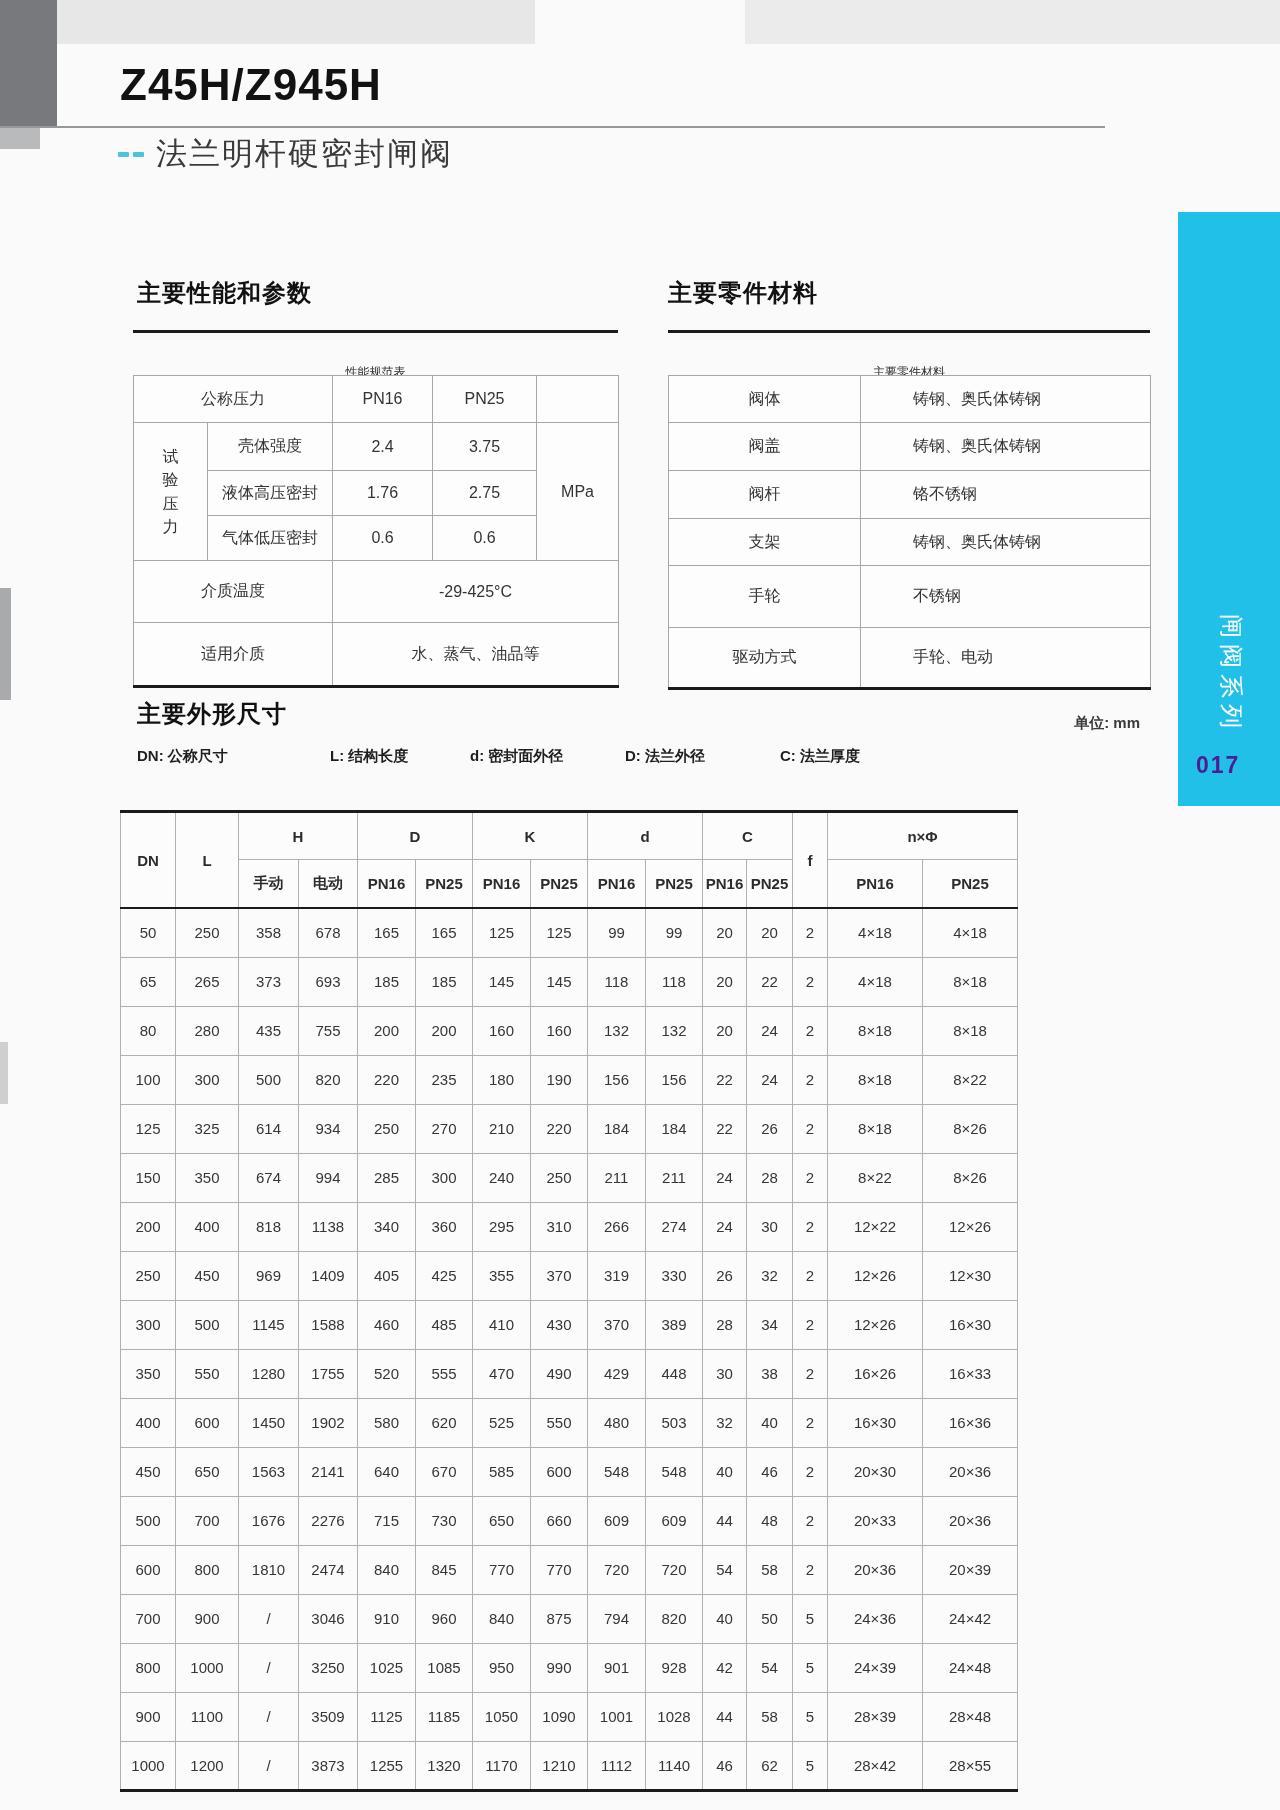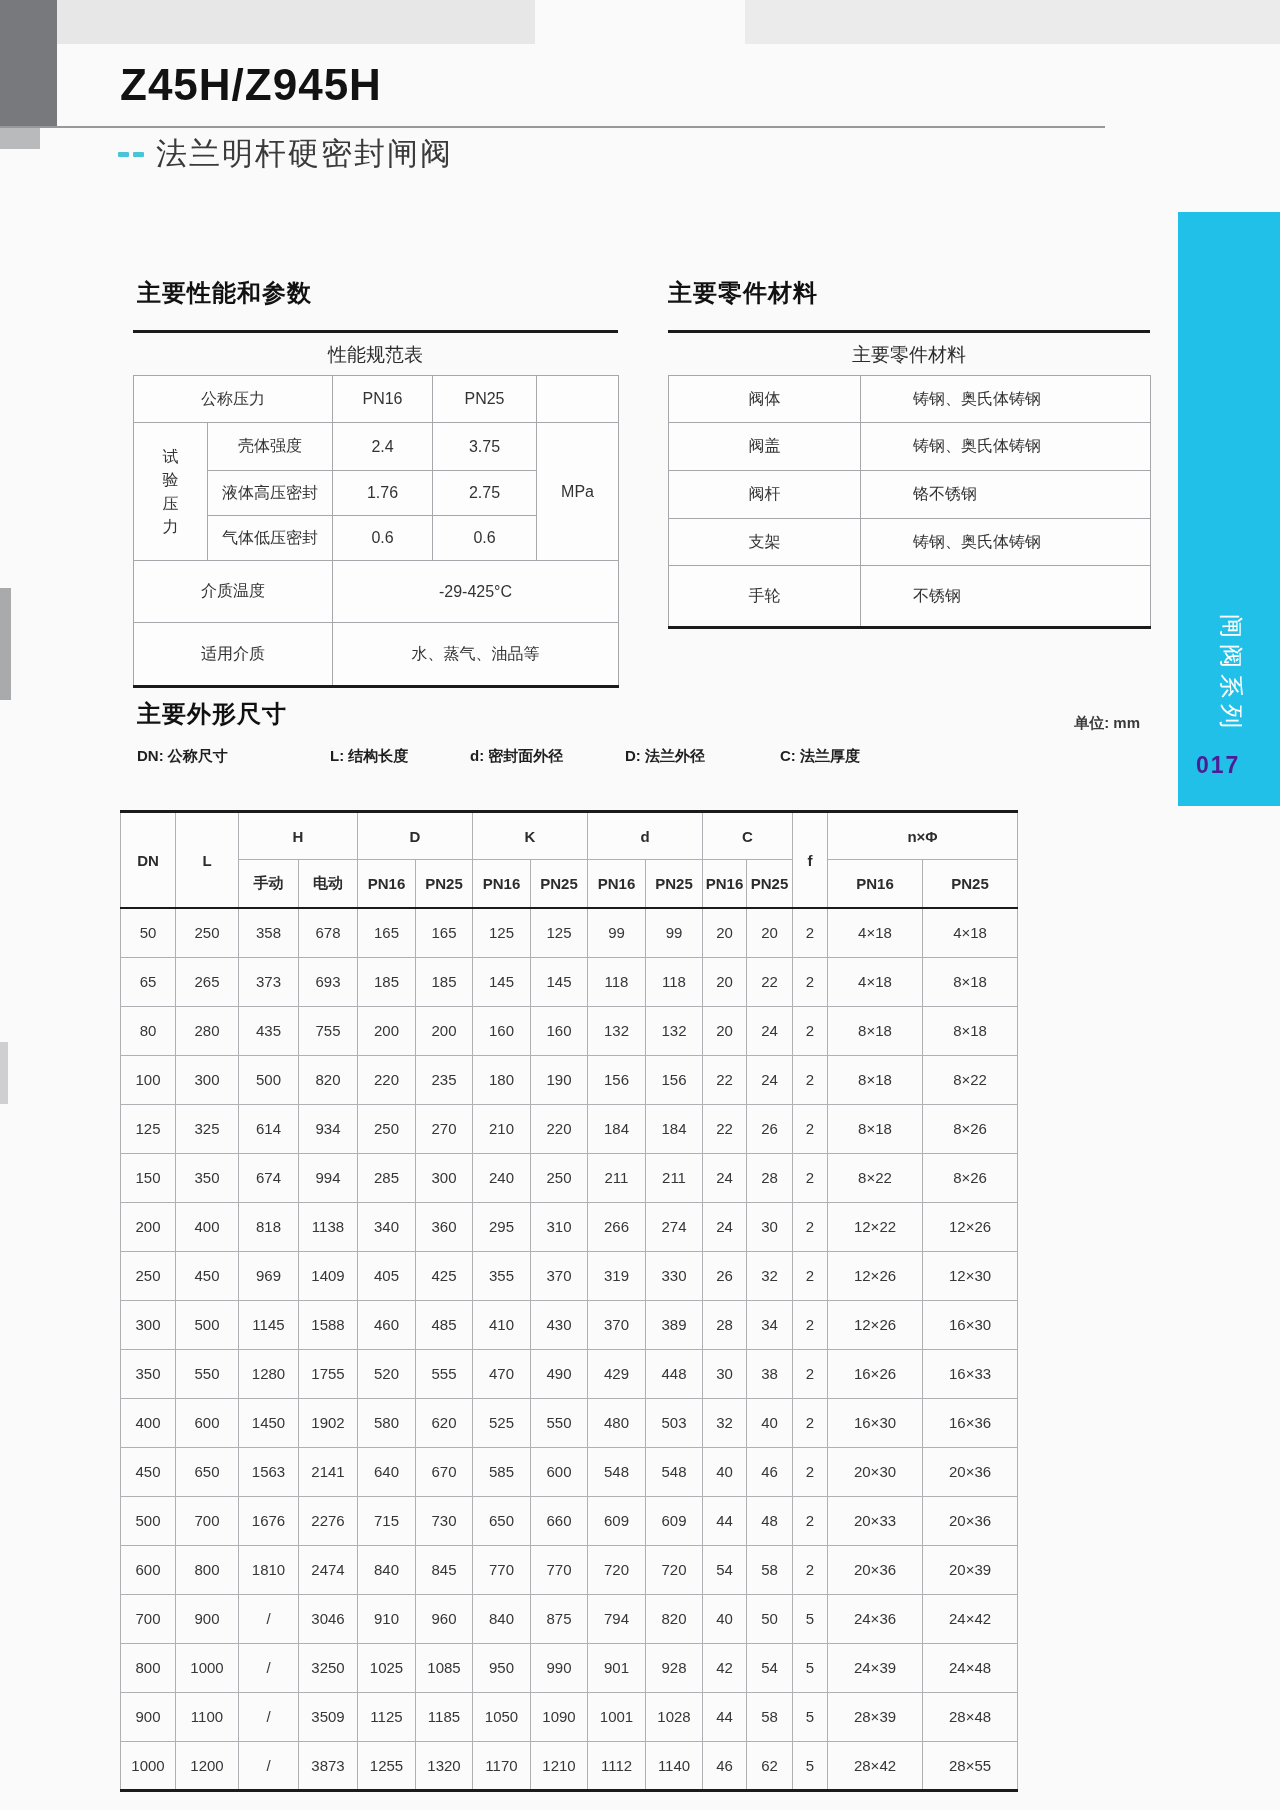--- a/index.html
+++ b/index.html
@@ -23,21 +23,21 @@
 
   .sec-heading{position:absolute;font-size:24px;font-weight:bold;color:#111;letter-spacing:1px;}
   #perf-heading{left:137px;top:277px;}
   #mat-heading{left:668px;top:277px;}
   #dim-heading{left:137px;top:698px;}
 
   .rule-thick{position:absolute;height:3px;background:#1b1b1c;}
   #perf-rule{left:133px;top:330px;width:485px;}
   #mat-rule{left:668px;top:330px;width:482px;}
 
-  .tbl-title{position:absolute;top:338px;height:34px;font-size:19px;color:#2d2d2d;
+  .tbl-title{position:absolute;top:355px;height:34px;font-size:12px;color:#2d2d2d;
              display:flex;align-items:center;justify-content:center;}
   #perf-title{left:133px;width:485px;}
   #mat-title{left:668px;width:482px;}
 
   table.grid{border-collapse:collapse;table-layout:fixed;}
   table.grid td,table.grid th{border:1px solid #a7a7ab;text-align:center;vertical-align:middle;
              font-size:16px;font-weight:normal;color:#333;padding:0;background:#fdfdfe;}
   td.lbl{background:#f3f3f5;}
 
   #perf-table{position:absolute;left:133px;top:375px;width:485px;border-bottom:3px solid #1b1b1c;}
@@ -155,20 +155,24 @@
           <td class="lbl">阀杆</td>
           <td class="mat-val">铬不锈钢</td>
         </tr>
         <tr class="r47">
           <td class="lbl">支架</td>
           <td class="mat-val">铸钢、奥氏体铸钢</td>
         </tr>
         <tr class="r62">
           <td class="lbl">手轮</td>
           <td class="mat-val">不锈钢</td>
+        </tr>
+        <tr class="r61">
+          <td class="lbl">驱动方式</td>
+          <td class="mat-val">手轮、电动</td>
         </tr>
       </tbody>
   </table>
 
   <div class="sec-heading" id="dim-heading">主要外形尺寸</div>
   <div class="unit-label">单位: mm</div>
   <div class="legend" id="legend-line-1"><span class="leg-item leg-w0">DN: 公称尺寸</span><span class="leg-item leg-w1">L: 结构长度</span><span class="leg-item leg-w2">d: 密封面外径</span><span class="leg-item leg-w3">D: 法兰外径</span><span class="leg-item">C: 法兰厚度</span></div>
 
   <table class="grid" id="dims-table">
     <colgroup>

